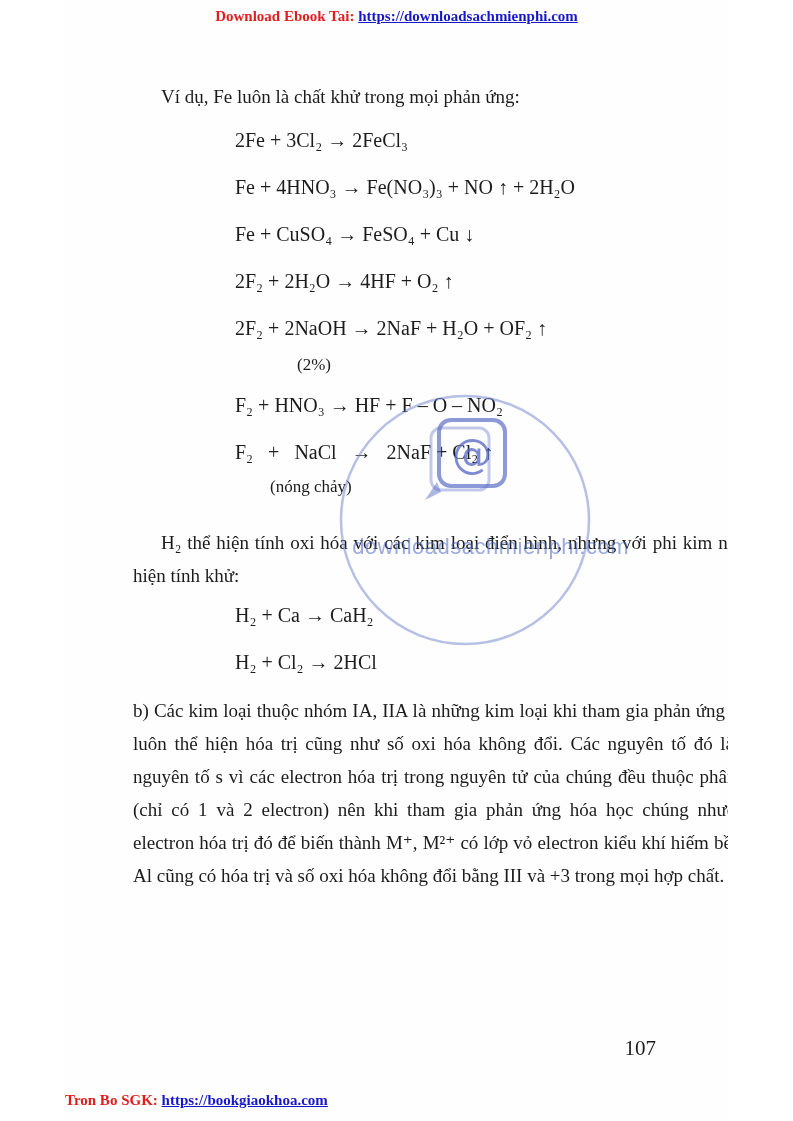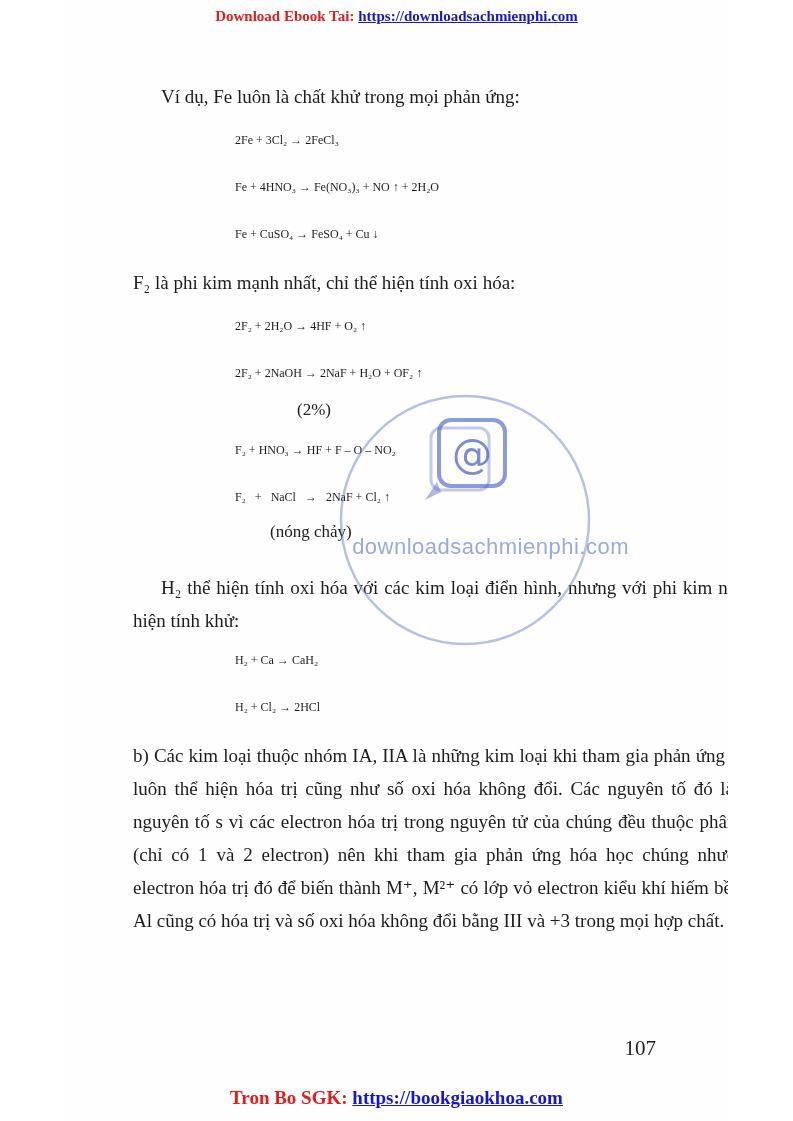--- a/index.html
+++ b/index.html
@@ -21,21 +21,21 @@
   .link { color:#1717c9; text-decoration:underline; cursor:pointer; font-weight:bold; }
   .content {
     position:absolute; top:80px; left:68px; width:657px; z-index:2;
   }
   .para {
     font-size:19px; line-height:33px; text-align:justify;
   }
   .para.indent { text-indent:28px; }
   .eq-group { margin:12px 0 0 102px; }
   .eq {
-    font-size:12px; line-height:30px; margin-bottom:17px; white-space:pre;
+    font-size:20px; line-height:30px; margin-bottom:17px; white-space:pre;
   }
   .eq-note-1 {
     font-size:17px; margin:-6px 0 14px 62px; line-height:22px;
   }
   .eq-note-2 {
     font-size:17px; margin:-8px 0 22px 35px; line-height:22px;
   }
   .mt { margin-top:28px; }
   .mt-sm { margin-top:8px; }
   .watermark {
@@ -52,21 +52,21 @@
     position:absolute; top:190px; left:0; right:0; text-align:center;
     font-family:"Liberation Sans","DejaVu Sans",sans-serif;
     font-size:14px; color:rgba(110,160,215,0.7); letter-spacing:0.4px;
   }
   .page-number {
     position:absolute; top:1036px; right:72px;
     font-size:21px; z-index:2;
   }
   .page-footer {
     position:absolute; bottom:12px; left:0; right:0;
-    text-align:center; font-size:19px; font-weight:bold; z-index:2;
+    font-size:15px; font-weight:bold; z-index:2;
   }
 </style>
 </head>
 <body>
 
 <div class="page">
 
   <div class="page-header">
     <span class="red-text">Download Ebook Tai: </span><a class="link">https://downloadsachmienphi.com</a>
   </div>
@@ -74,21 +74,20 @@
   <div class="content">
 
     <p class="para indent">Ví dụ, Fe luôn là chất khử trong mọi phản ứng:</p>
 
     <div class="eq-group">
       <div class="eq">2Fe + 3Cl₂ → 2FeCl₃</div>
       <div class="eq">Fe + 4HNO₃ → Fe(NO₃)₃ + NO ↑ + 2H₂O</div>
       <div class="eq">Fe + CuSO₄ → FeSO₄ + Cu ↓</div>
     </div>
 
-    <p class="para">F₂ là phi kim mạnh nhất, chỉ thể hiện tính oxi hóa:</p>
 
     <div class="eq-group">
       <div class="eq">2F₂ + 2H₂O → 4HF + O₂ ↑</div>
       <div class="eq">2F₂ + 2NaOH → 2NaF + H₂O + OF₂ ↑</div>
       <div class="eq-note-1">(2%)</div>
       <div class="eq">F₂ + HNO₃ → HF + F – O – NO₂</div>
       <div class="eq">F₂   +   NaCl   →   2NaF + Cl₂ ↑</div>
       <div class="eq-note-2">(nóng chảy)</div>
     </div>
 

